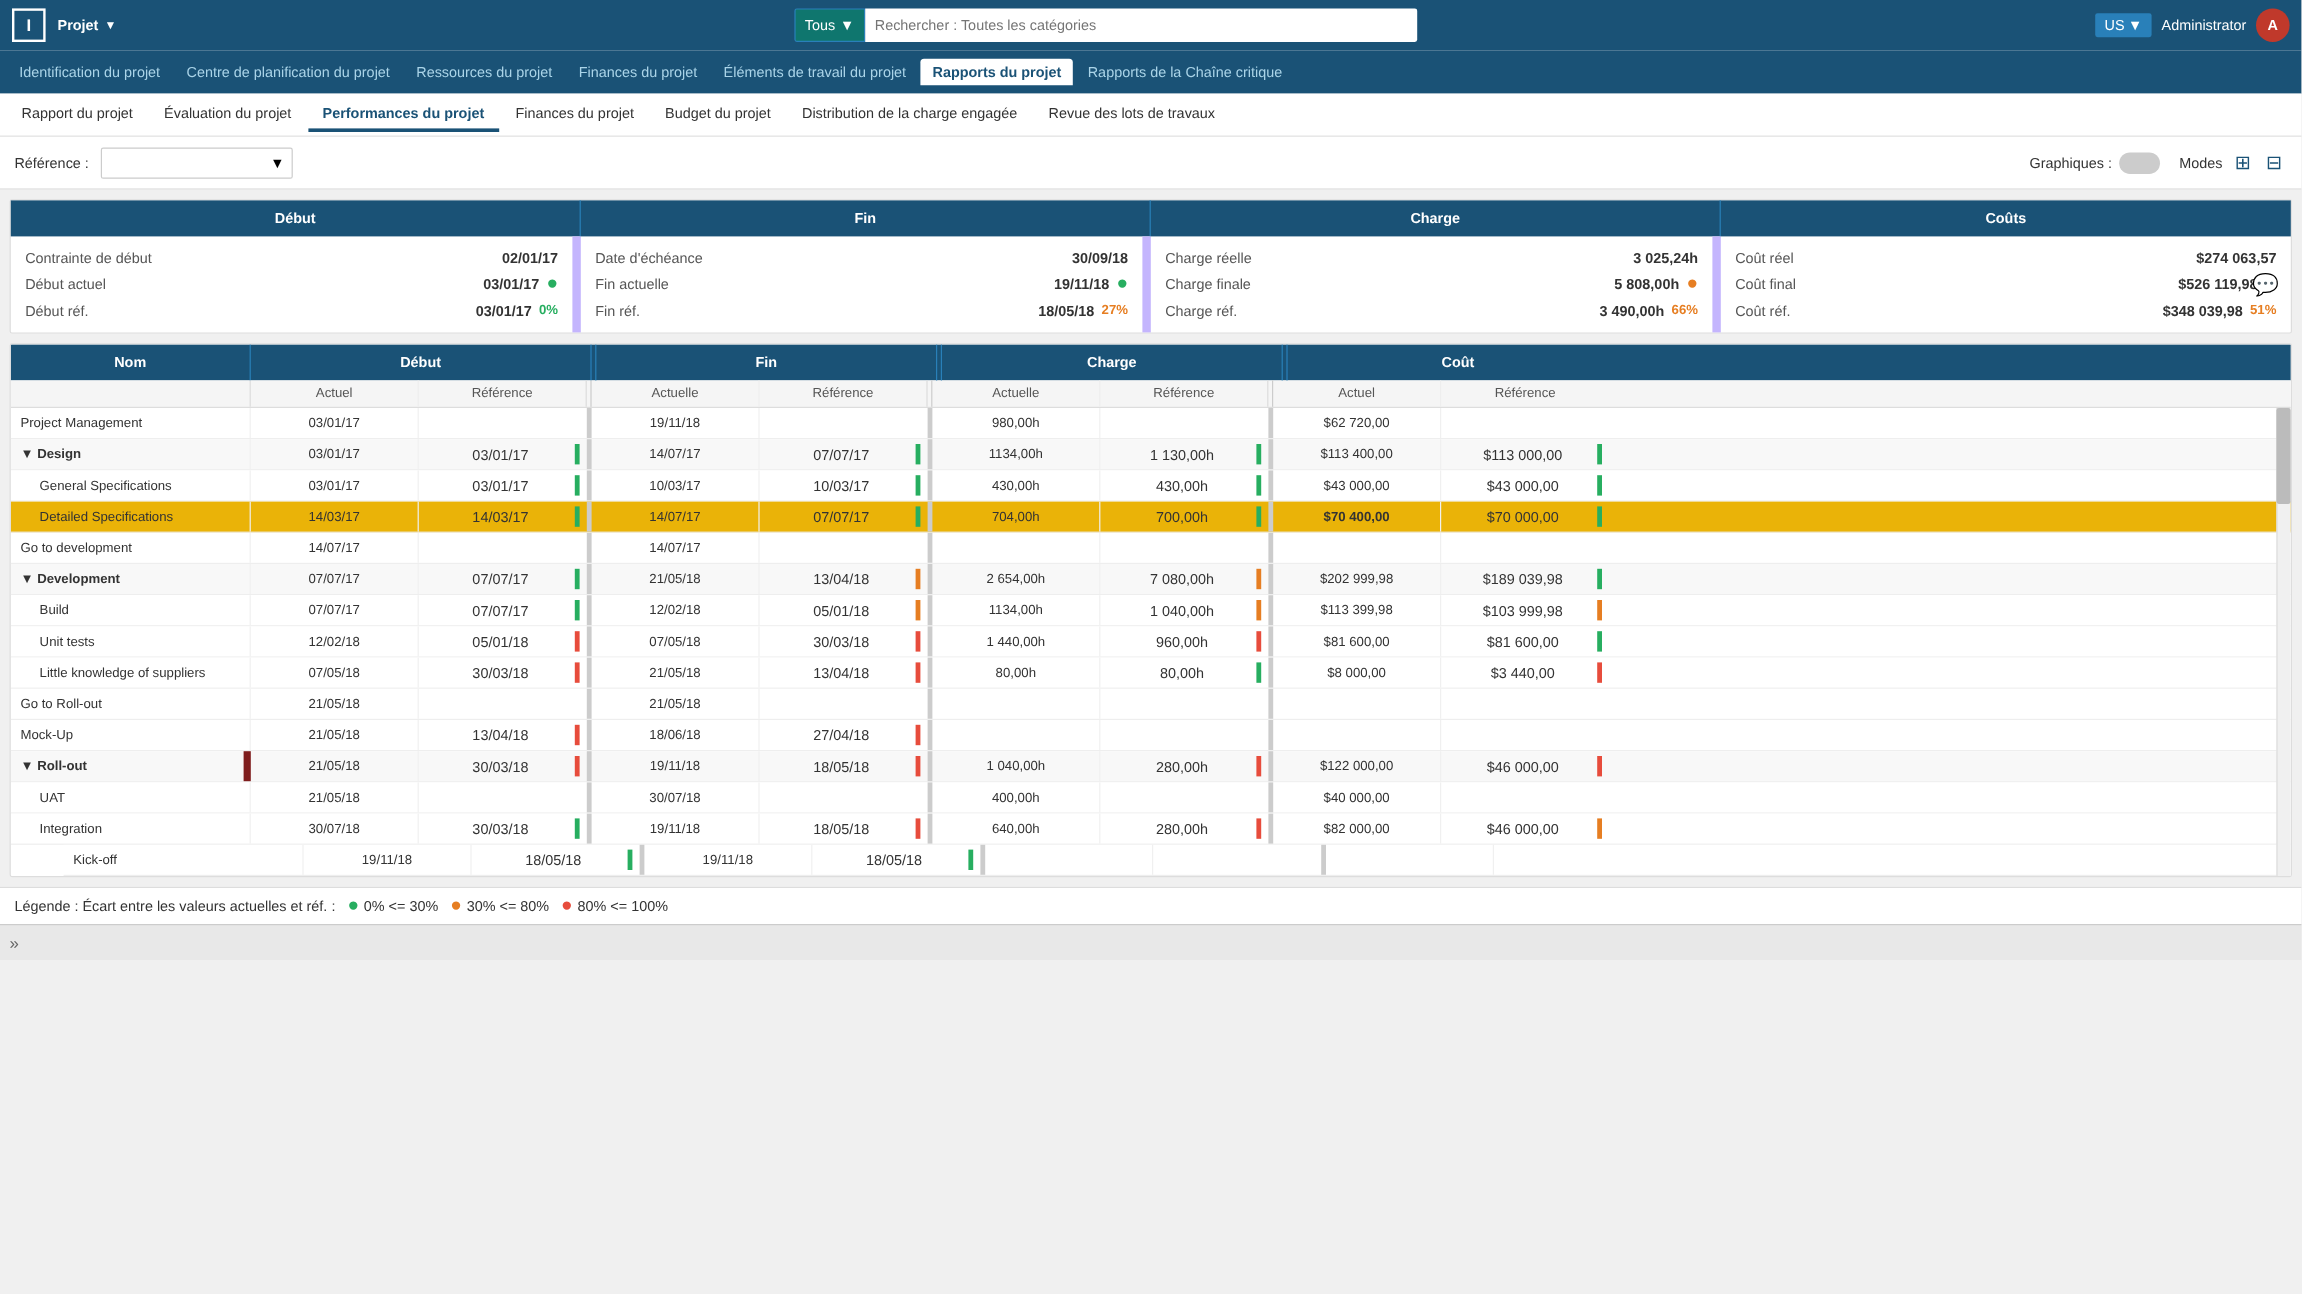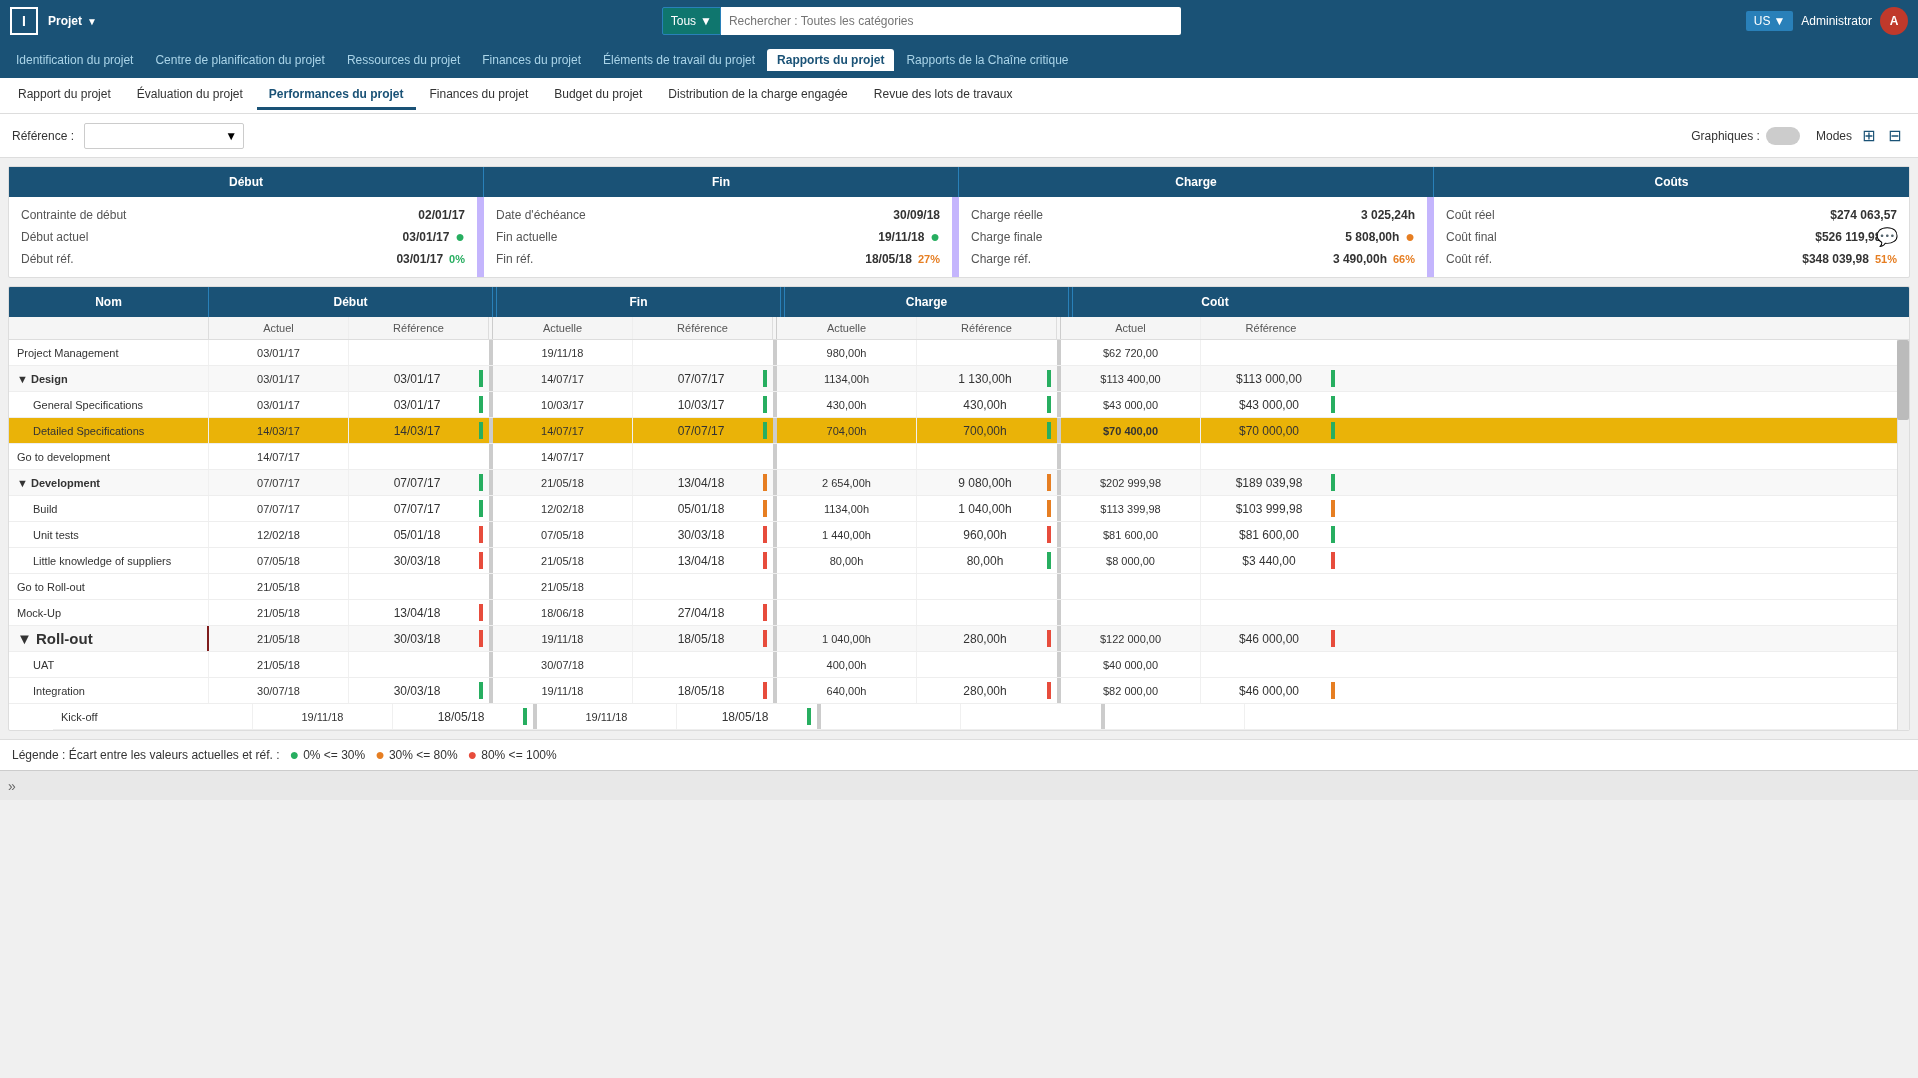--- a/index.html
+++ b/index.html
@@ -402,21 +402,21 @@
     </div>
     <div style="background:#ccc;width:4px;"></div>
     <div style="text-align:center;padding:4px 6px;font-size:11px;color:#333;border-right:1px solid #f0f0f0;display:flex;align-items:center;justify-content:center;">21/05/18</div>
     <div style="text-align:center;padding:4px 6px;font-size:11px;color:#333;display:flex;align-items:stretch;justify-content:space-between;">
       <span style="display:flex;align-items:center;justify-content:center;flex:1;">13/04/18</span>
       <span style="width:4px;background:#e67e22;display:inline-block;"></span>
     </div>
     <div style="background:#ccc;width:4px;"></div>
     <div style="text-align:center;padding:4px 6px;font-size:11px;color:#333;border-right:1px solid #f0f0f0;display:flex;align-items:center;justify-content:center;">2 654,00h</div>
     <div style="text-align:center;padding:4px 6px;font-size:11px;color:#333;display:flex;align-items:stretch;justify-content:space-between;">
-      <span style="display:flex;align-items:center;justify-content:center;flex:1;">9 080,00h</span>
+      <span style="display:flex;align-items:center;justify-content:center;flex:1;">7 080,00h</span>
       <span style="width:4px;background:#e67e22;display:inline-block;"></span>
     </div>
     <div style="background:#ccc;width:4px;"></div>
     <div style="text-align:center;padding:4px 6px;font-size:11px;color:#333;border-right:1px solid #f0f0f0;display:flex;align-items:center;justify-content:center;">$202 999,98</div>
     <div style="text-align:center;padding:4px 6px;font-size:11px;color:#333;display:flex;align-items:stretch;justify-content:space-between;">
       <span style="display:flex;align-items:center;justify-content:center;flex:1;">$189 039,98</span>
       <span style="width:4px;background:#27ae60;display:inline-block;"></span>
     </div>
   </div>
       <div style="display: grid; grid-template-columns: 200px 140px 140px 4px 140px 140px 4px 140px 140px 4px 140px 140px; border-bottom: 1px solid rgb(238, 238, 238); align-items: stretch; min-height: 26px; background: rgb(255, 255, 255);">
@@ -543,21 +543,21 @@
       <span style="width:4px;background:transparent;display:inline-block;"></span>
     </div>
     <div style="background:#ccc;width:4px;"></div>
     <div style="text-align:center;padding:4px 6px;font-size:11px;color:#333;border-right:1px solid #f0f0f0;display:flex;align-items:center;justify-content:center;"></div>
     <div style="text-align:center;padding:4px 6px;font-size:11px;color:#333;display:flex;align-items:stretch;justify-content:space-between;">
       <span style="display:flex;align-items:center;justify-content:center;flex:1;"></span>
       <span style="width:4px;background:transparent;display:inline-block;"></span>
     </div>
   </div>
       <div style="display: grid; grid-template-columns: 200px 140px 140px 4px 140px 140px 4px 140px 140px 4px 140px 140px; border-bottom: 1px solid rgb(238, 238, 238); align-items: stretch; min-height: 26px; background: rgb(248, 248, 248);">
-    <div style="font-weight:bold;font-size:15px;color:#333;padding:4px 6px;padding-left:8px;text-align:left;border-right:2px solid #7f1d1d;display:flex;align-items:center;">▼ Roll-out</div>
+    <div style="font-weight:bold;font-size:11px;color:#333;padding:4px 6px;padding-left:8px;text-align:left;border-right:6px solid #7f1d1d;display:flex;align-items:center;">▼ Roll-out</div>
     <div style="text-align:center;padding:4px 6px;font-size:11px;color:#333;border-right:1px solid #f0f0f0;display:flex;align-items:center;justify-content:center;">21/05/18</div>
     <div style="text-align:center;padding:4px 6px;font-size:11px;color:#333;display:flex;align-items:stretch;justify-content:space-between;">
       <span style="display:flex;align-items:center;justify-content:center;flex:1;">30/03/18</span>
       <span style="width:4px;background:#e74c3c;display:inline-block;"></span>
     </div>
     <div style="background:#ccc;width:4px;"></div>
     <div style="text-align:center;padding:4px 6px;font-size:11px;color:#333;border-right:1px solid #f0f0f0;display:flex;align-items:center;justify-content:center;">19/11/18</div>
     <div style="text-align:center;padding:4px 6px;font-size:11px;color:#333;display:flex;align-items:stretch;justify-content:space-between;">
       <span style="display:flex;align-items:center;justify-content:center;flex:1;">18/05/18</span>
       <span style="width:4px;background:#e74c3c;display:inline-block;"></span>

